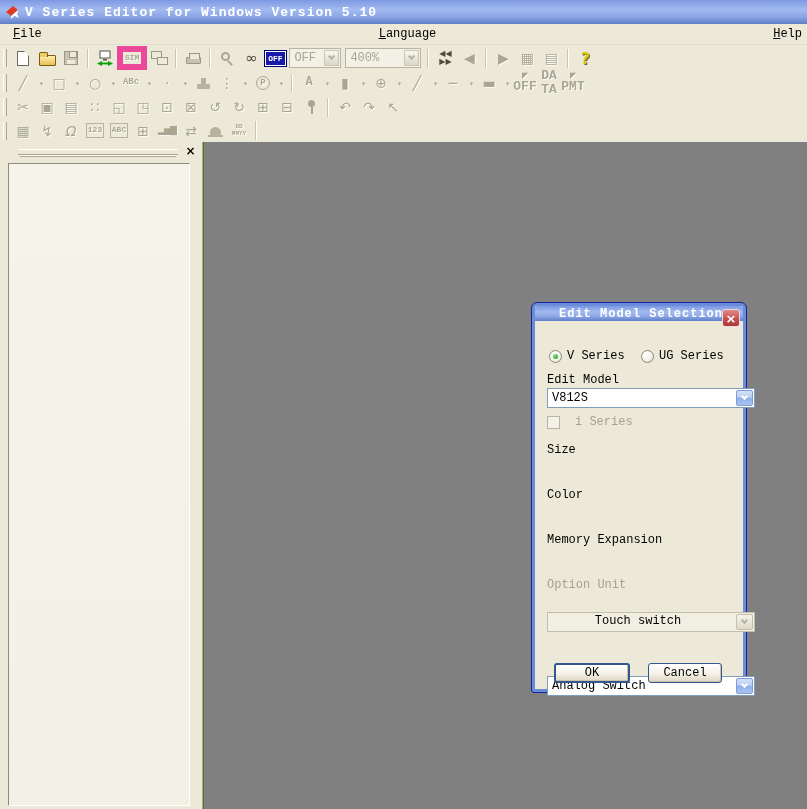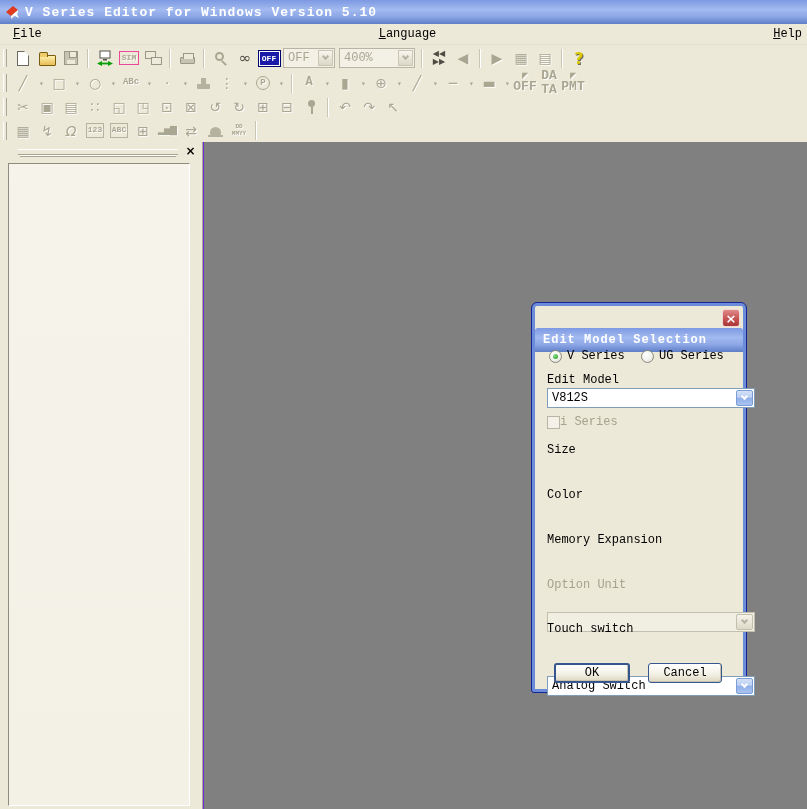--- a/index.html
+++ b/index.html
@@ -1,20 +1,20 @@
 <!DOCTYPE html>
 <html><head>
 <meta charset="utf-8">
 <style>
   * { box-sizing: border-box; margin: 0; padding: 0; }
   html,body { width: 807px; height: 809px; }
   .win {
     position: relative; width: 807px; height: 809px; overflow: hidden;
     font-family: "Liberation Mono", "DejaVu Sans Mono", monospace;
-    font-size: 12px; background: #6d28d9;
+    font-size: 12px; background: #4d7c0f;
   }
   
   .titlebar {
     position: absolute; left:0; top:0; width:807px; height:24px;
     background: linear-gradient(180deg,#7D99E2 0%,#A2BAF0 40%,#8CA6E6 70%,#5E7EC6 100%);
     display:flex; align-items:center; gap:5px; padding-left:4px;
     color:#fff; font-weight:bold; font-size:13px; letter-spacing:1px;
   }
   
   .menubar {
@@ -91,24 +91,24 @@
            display:flex; align-items:center; justify-content:center;
            font-family:"DejaVu Sans",sans-serif; font-size:12px; font-weight:bold; color:#000; cursor:default; }
   .panel-list { position:absolute; left:8px; right:12px; top:21px; bottom:3px;
            background:linear-gradient(180deg,#F6F3EA 0%,#F3F0E6 100%);
            border:1px solid; border-color:#8E8C7E #FFFFFF #FFFFFF #8E8C7E; }
   .workspace { position:absolute; left:204px; top:142px; right:0; bottom:0; background:#808080; }
   
   .dialog { position:absolute; left:532px; top:303px; width:214px; height:389px;
             background:#ECE9D8; border:3px solid #6B8CD9; outline:1px solid #16259B;
             border-radius:5px 5px 2px 2px; z-index:10; }
-  .dlg-title { position:absolute; left:0; top:0; right:0; height:24px;
+  .dlg-title { position:absolute; left:0; top:0; right:0; height:15px;
             background:linear-gradient(180deg,#7D99E2 0%,#A2BAF0 40%,#8CA6E6 70%,#5E7EC6 100%);
             border-radius:3px 3px 0 0; display:flex; align-items:center;
-            color:#fff; font-weight:bold; letter-spacing:1px; padding-left:8px;margin-top:22px; }
+            color:#fff; font-weight:bold; letter-spacing:1px; padding-left:24px; }
   .dlg-close { position:absolute; right:3px; top:3px; width:18px; height:18px; border-radius:3px;
             border:1px solid #F0D8D8; background:linear-gradient(180deg,#E08A8A 0%,#C75252 55%,#A93838 100%);
             color:#fff; font-family:"DejaVu Sans",sans-serif; font-size:13px; font-weight:bold;
             display:flex; align-items:center; justify-content:center; cursor:default; }
   .dlg-row { position:absolute; left:12px; right:14px; }
   .lbl { font-size:12px; color:#000; }
   .lbl.dis { color:#A5A28E; }
   .radio { display:flex; align-items:center; gap:5px; position:absolute; top:0; }
   .rc { width:13px; height:13px; border-radius:50%; border:1px solid #8A8A7E;
         background:radial-gradient(circle at 38% 32%, #ffffff 0%, #F2F2EC 55%, #D5D5CB 100%);
@@ -117,21 +117,21 @@
         background:radial-gradient(circle at 35% 30%, #8ADA8A, #1F9E1F); }
   .combo { height:20px; background:#fff; border:1px solid #7F9DB9; position:relative;
         display:flex; align-items:center; padding-left:4px; font-size:12px; color:#000; }
   .combo .cbtn { position:absolute; right:1px; top:1px; bottom:1px; width:17px; border-radius:2px;
         background:linear-gradient(180deg,#D3E1F9 0%,#BACFF3 45%,#8FB0E8 50%,#A9C3F1 100%);
         border:1px solid #7D9BD4; display:flex; align-items:center; justify-content:center; }
   .chev-w { width:5px; height:5px; border-right:2px solid #fff; border-bottom:2px solid #fff; transform:rotate(45deg); margin-top:-3px; }
   .combo.dis { background:#F1EEE2; border-color:#C2BFAE; color:#A5A28E; }
   .combo.dis .cbtn { background:linear-gradient(180deg,#F6F4EB,#DCD9C8); border-color:#C2BFAE; }
   .cb { width:13px; height:13px; border:1px solid #B8B5A4; background:#F4F2E8; }
-  .cbrow { display:flex; align-items:center; gap:0; }
+  .cbrow { display:flex; align-items:center; gap:15px; }
   .btnrow { display:flex; gap:18px; justify-content:center; }
   .btn { min-width:74px; height:20px; border:1px solid #35568E; border-radius:3px;
         background:linear-gradient(180deg,#FFFFFF 0%,#F4F1E6 55%,#DDD7C2 100%);
         box-shadow: inset -1px -1px 0 #C8C2AC;
         font-family:"Liberation Mono","DejaVu Sans Mono",monospace; font-size:12px; color:#000;
         display:flex; align-items:center; justify-content:center; cursor:default; }
   .btn-ok { border-width:2px; min-width:76px; }
 </style>
 </head>
 <body>
@@ -168,21 +168,21 @@
     <span class="tbtn">
       <svg width="18" height="17" viewBox="0 0 18 17">
         <rect x="4" y="1" width="10" height="7" fill="#FFFFFF" stroke="#55534A"></rect>
         <rect x="7" y="9" width="4" height="1.5" fill="#55534A"></rect>
         <polygon points="1,13.5 6,11 6,16" fill="#0AA00A"></polygon>
         <polygon points="17,13.5 12,11 12,16" fill="#0AA00A"></polygon>
         <rect x="5.5" y="12.6" width="7" height="1.8" fill="#0AA00A"></rect>
       </svg>
     </span>
     <span class="tbtn">
-        <span class="txt-ic" style="font-size:8px;border:1px solid #ec4899;padding:2px 2px;">SIM</span>
+        <span class="txt-ic" style="font-size:8px;border:6px solid #ec4899;padding:2px 2px;">SIM</span>
       </span>
     <span class="tbtn">
         <i class="ic-net"></i>
       </span>
     <span class="sep"></span>
     <span class="tbtn">
         <i class="ic-printer"></i>
       </span>
     <span class="sep"></span>
     <span class="tbtn">
@@ -472,21 +472,21 @@
     <div class="dlg-row" style="top:227px;"><span class="lbl">Memory Expansion</span></div>
 
     <div class="dlg-row" style="top:272px;"><span class="lbl dis">Option Unit</span></div>
     <div class="dlg-row combo dis" style="top:286px;">
       <span></span>
       <span class="cbtn">
           <i class="chev-gray"></i>
         </span>
     </div>
 
-    <div class="dlg-row" style="top:316px;"><span class="lbl">Touch switch</span></div>
+    <div class="dlg-row" style="top:308px;text-align:center;"><span class="lbl">Touch switch</span></div>
     <div class="dlg-row combo" style="top:330px;">
       <span>Analog Switch</span>
       <span class="cbtn">
           <i class="chev-w"></i>
         </span>
     </div>
 
     <div class="dlg-row btnrow" style="top:357px;">
       <span class="btn btn-ok">OK</span>
       <span class="btn">Cancel</span>

